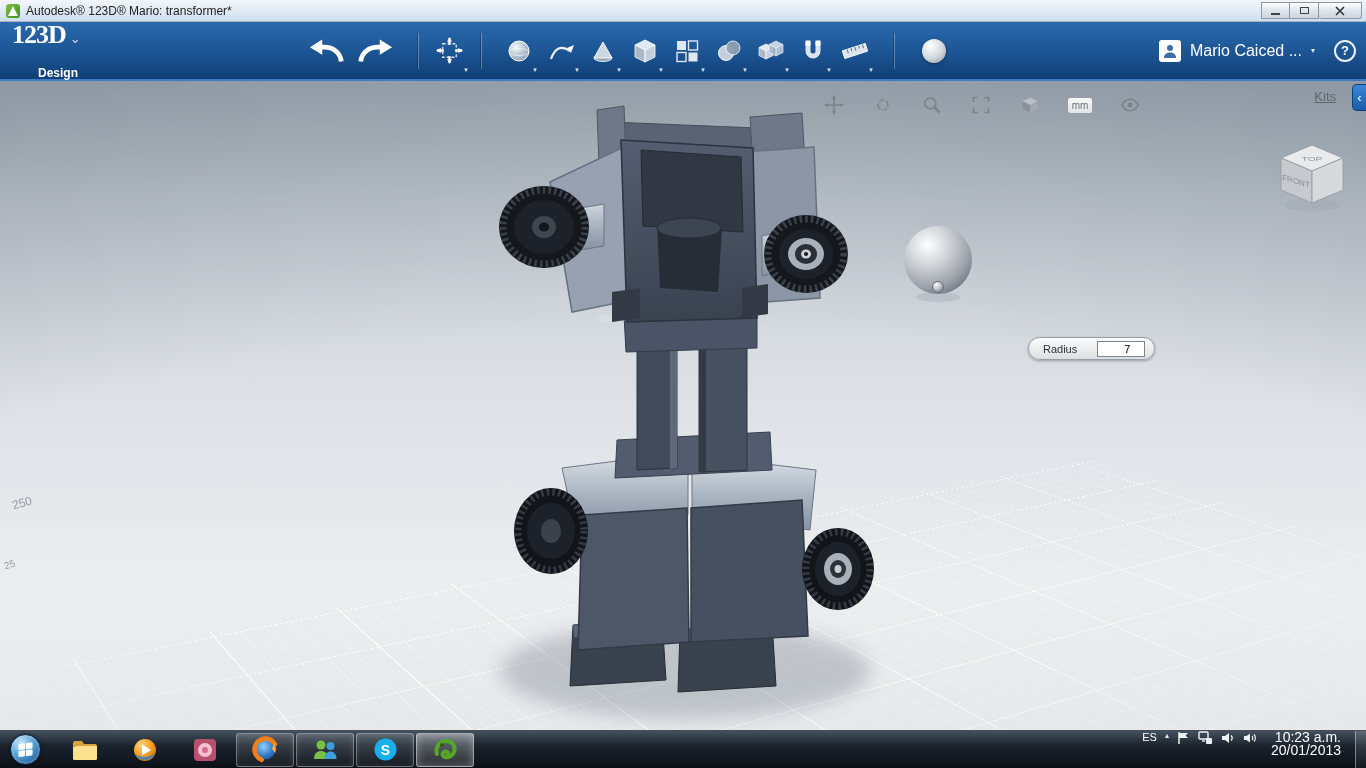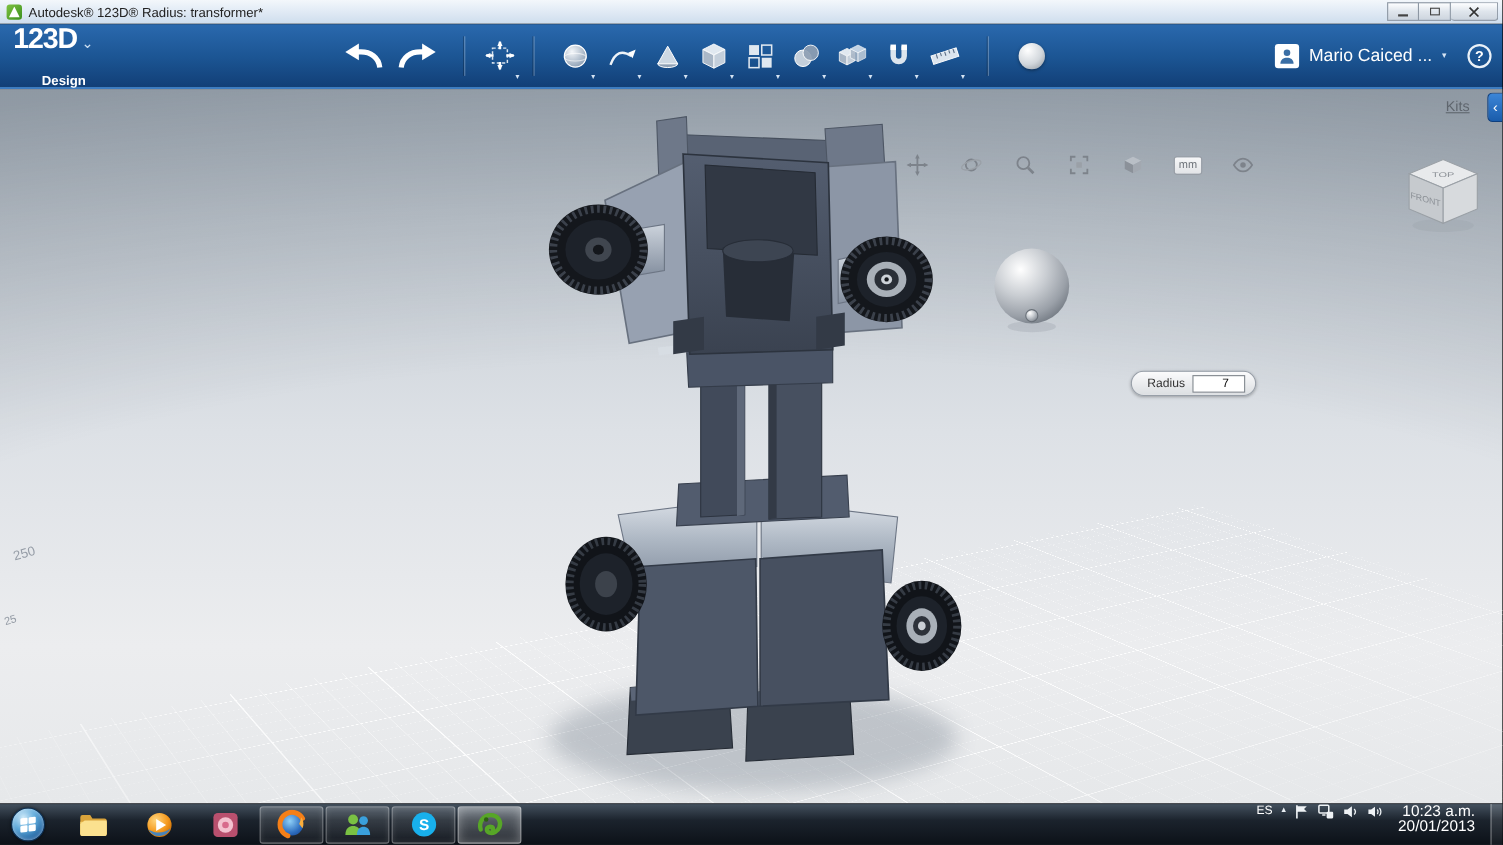--- a/index.html
+++ b/index.html
@@ -14,21 +14,21 @@
   .win-controls { position:absolute; right:4px; top:2px; display:flex; }
   .win-btn { width:29px; height:17px; border:1px solid #8d97a3; background:linear-gradient(#fdfeff,#dfe5ec 50%,#cdd5de); display:flex; align-items:center; justify-content:center; font-size:10px; color:#333; }
   .win-btn + .win-btn { border-left:none; }
   .win-btn .bar { width:9px; height:2px; background:#444; margin-top:7px; }
   .win-btn .box { width:9px; height:7px; border:1.5px solid #444; }
   .win-btn.close { width:43px; border-radius:0 0 3px 3px; }
 
   
   .ribbon { position:relative; height:59px; background:linear-gradient(#2a69ae,#1b5492 55%,#123f77); border-bottom:2px solid #3d7cc0; display:flex; align-items:center; color:#fff; }
   .logo { margin-left:12px; line-height:1; cursor:pointer; }
-  .logo .l1 { font-size:26px; font-weight:bold; letter-spacing:-1px; }
+  .logo .l1 { font-size:26px; font-weight:bold; letter-spacing:-1px;font-family:Liberation Serif, serif; }
   .logo .chev { font-size:13px; margin-left:4px; color:#cfe0f2; }
   .logo .l2 { font-size:12px; font-weight:bold; padding-left:26px; margin-top:19px; }
   .vsep { width:1px; height:36px; background:rgba(255,255,255,.30); box-shadow:-1px 0 0 rgba(0,0,0,.25); margin:0 10px; }
   .tbtn { position:relative; width:42px; height:46px; display:flex; align-items:center; justify-content:center; border-radius:3px; cursor:pointer; }
   .tbtn .dd { position:absolute; right:3px; bottom:0px; font-size:7px; color:#d6e4f4; }
   .undo-redo { display:flex; margin-left:225px; gap:6px; }
   .toolgroup { display:flex; margin-left:6px; }
   .sphere-tool { width:24px; height:24px; border-radius:50%; background:radial-gradient(circle at 35% 28%, #ffffff, #d2d7dc 55%, #9aa1a9 90%); box-shadow:0 1px 3px rgba(0,0,0,.4); }
   .ribbon-right { position:absolute; right:10px; top:0; height:100%; display:flex; align-items:center; gap:9px; }
   .avatar { width:22px; height:22px; background:#fff; border-radius:3px; display:flex; align-items:center; justify-content:center; }
@@ -49,30 +49,30 @@
       repeating-linear-gradient(90deg, rgba(255,255,255,.50) 0 1px, transparent 1px 38px),
       repeating-linear-gradient(0deg, rgba(255,255,255,.85) 0 2px, transparent 2px 190px),
       repeating-linear-gradient(90deg, rgba(255,255,255,.85) 0 2px, transparent 2px 190px);
     transform:perspective(1500px) rotateX(57deg) rotateZ(-36deg); transform-origin:52% 58%; }
   .grid-label { position:absolute; color:#959ca6; transform:rotate(-16deg); }
   .grid-label.major { left:12px; top:415px; font-size:12px; }
   .grid-label.minor { left:4px; top:478px; font-size:10px; }
 
   .scene { position:absolute; left:0; top:0; }
 
-  .nav-tools { position:absolute; left:822px; top:12px; display:flex; align-items:center; gap:25px;margin-top:45px; }
+  .nav-tools { position:absolute; left:822px; top:12px; display:flex; align-items:center; gap:25px; }
   .nav-ico { width:24px; height:24px; display:flex; align-items:center; justify-content:center; cursor:pointer; border-radius:3px; }
   .units-box { min-width:26px; height:17px; padding:0 3px; border:1px solid #989ea6; border-radius:3px; background:linear-gradient(#f6f7f8,#e2e4e7); color:#6c7178; font-size:10px; display:flex; align-items:center; justify-content:center; cursor:pointer; }
 
   .kits-label { position:absolute; top:8px; right:30px; font-size:13px; color:#5f666e; cursor:pointer;text-decoration:underline; }
   .kits-tab { position:absolute; top:3px; right:0; width:14px; height:27px; background:linear-gradient(#3c86d8,#1a5cab); border:1px solid #0f3f7e; border-right:none; border-radius:5px 0 0 5px; color:#fff; font-size:13px; display:flex; align-items:center; justify-content:center; cursor:pointer; }
 
   .viewcube { position:absolute; right:14px; top:56px; cursor:pointer; }
 
-  .radius-widget { position:absolute; left:1028px; top:256px; height:23px; display:flex; align-items:center; gap:7px; padding:0 9px 0 14px; background:linear-gradient(#fbfbfc,#dcdfe2); border:1px solid #989fa8; border-radius:12px; box-shadow:0 1px 3px rgba(0,0,0,.3); }
+  .radius-widget { position:absolute; left:1028px; top:256px; height:23px; display:flex; align-items:center; gap:20px; padding:0 9px 0 14px; background:linear-gradient(#fbfbfc,#dcdfe2); border:1px solid #989fa8; border-radius:12px; box-shadow:0 1px 3px rgba(0,0,0,.3); }
   .radius-widget label { font-size:11px; color:#333; }
   .radius-widget input { width:48px; height:16px; border:1px solid #7f858c; font-size:11px; font-family:"Liberation Sans",sans-serif; text-align:right; padding-right:14px; outline:none; }
 
   
   .taskbar { position:relative; height:38px; background:linear-gradient(rgba(70,84,98,.96), rgba(28,36,46,.97) 40%, rgba(12,17,24,.98)); border-top:1px solid rgba(255,255,255,.25); display:flex; align-items:center; }
   .start-orb { width:31px; height:31px; margin:0 14px 0 10px; border-radius:50%; border:1px solid #0b2c4e; background:radial-gradient(circle at 35% 28%, #cde9f9, #5ea9da 40%, #20619f 75%, #123e6d); box-shadow:inset 0 0 4px rgba(255,255,255,.6), 0 0 3px rgba(0,0,0,.6); display:flex; align-items:center; justify-content:center; cursor:pointer; }
   .task-item { width:58px; height:34px; margin:0 1px; display:flex; align-items:center; justify-content:center; border-radius:3px; cursor:pointer; }
   .task-item.open { border:1px solid rgba(255,255,255,.35); background:linear-gradient(rgba(255,255,255,.16), rgba(255,255,255,.04)); box-shadow:inset 0 0 6px rgba(255,255,255,.12); }
   .task-item.active { border:1px solid rgba(255,255,255,.5); background:linear-gradient(rgba(255,255,255,.34), rgba(255,255,255,.10)); box-shadow:inset 0 0 10px rgba(255,255,255,.35); }
   .tray { position:absolute; right:0; top:0; height:100%; display:flex; align-items:flex-start; gap:8px; padding-right:0; }
@@ -86,21 +86,21 @@
 <body>
 
 <div class="screen">
 
   <div class="titlebar">
     <span class="app-ico">
       <svg width="10" height="10" viewBox="0 0 10 10">
           <polygon points="5,0 10,10 0,10" fill="#fff"></polygon>
         </svg>
     </span>
-    <span class="title">Autodesk® 123D® Radius: transformer*</span>
+    <span class="title">Autodesk® 123D® Mario: transformer*</span>
     <div class="win-controls">
       <div class="win-btn">
           <span class="bar"></span>
         </div>
       <div class="win-btn">
           <span class="box"></span>
         </div>
       <div class="win-btn close">
         <svg width="10" height="10" viewBox="0 0 10 10">
             <path d="M1 1l8 8M9 1l-8 8" stroke="#333" stroke-width="1.6"></path>

